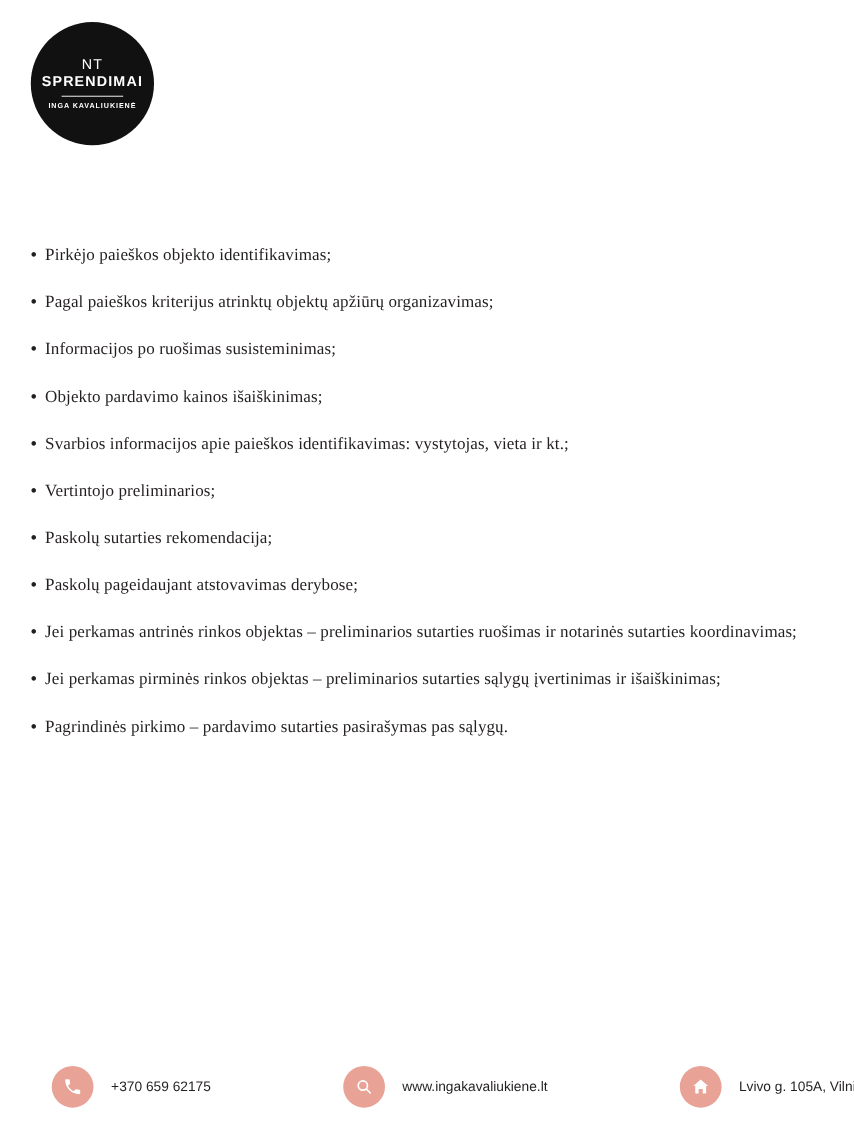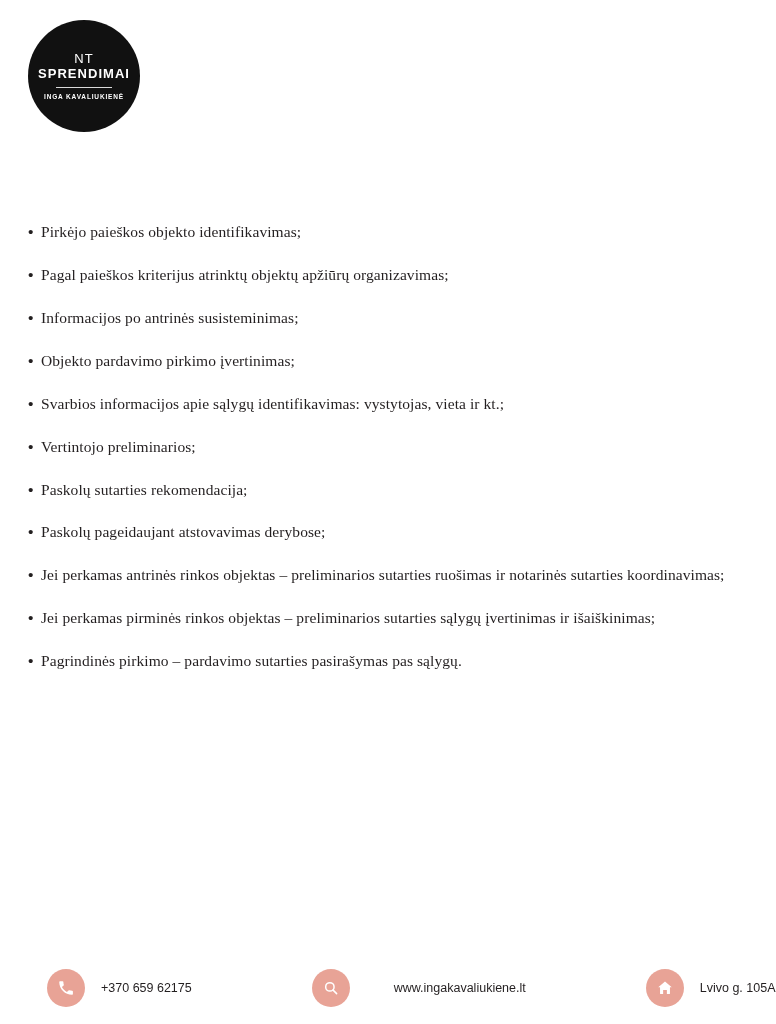--- a/index.html
+++ b/index.html
@@ -104,21 +104,21 @@
     width: 776px;
     height: 72px;
     display: flex;
     align-items: center;
   }
   .footer-item {
     display: flex;
     align-items: center;
   }
   .footer-item.phone { margin-left: 47px; }
-  .footer-item.web   { margin-left: 120px; gap: 28px; }
+  .footer-item.web   { margin-left: 120px; }
   .footer-item.addr  { margin-left: 120px; }
 
   .f-icon {
     width: 38px;
     height: 38px;
     border-radius: 50%;
     background: #e8a396;
     display: flex;
     align-items: center;
     justify-content: center;
@@ -153,31 +153,31 @@
       <span class="bullet-text">Pirkėjo paieškos objekto identifikavimas;</span>
     </div>
 
     <div class="bullet-item">
       <span class="bullet-dot">•</span>
       <span class="bullet-text">Pagal paieškos kriterijus atrinktų objektų apžiūrų organizavimas;</span>
     </div>
 
     <div class="bullet-item">
       <span class="bullet-dot">•</span>
-      <span class="bullet-text">Informacijos po antrinės susisteminimas;</span>
-    </div>
-
-    <div class="bullet-item">
-      <span class="bullet-dot">•</span>
-      <span class="bullet-text">Objekto pardavimo pirkimo įvertinimas;</span>
-    </div>
-
-    <div class="bullet-item">
-      <span class="bullet-dot">•</span>
-      <span class="bullet-text">Svarbios informacijos apie sąlygų identifikavimas: vystytojas, vieta ir kt.;</span>
+      <span class="bullet-text">Informacijos po ruošimas susisteminimas;</span>
+    </div>
+
+    <div class="bullet-item">
+      <span class="bullet-dot">•</span>
+      <span class="bullet-text">Objekto pardavimo kainos išaiškinimas;</span>
+    </div>
+
+    <div class="bullet-item">
+      <span class="bullet-dot">•</span>
+      <span class="bullet-text">Svarbios informacijos apie paieškos identifikavimas: vystytojas, vieta ir kt.;</span>
     </div>
 
     <div class="bullet-item">
       <span class="bullet-dot">•</span>
       <span class="bullet-text">Vertintojo preliminarios;</span>
     </div>
 
     <div class="bullet-item">
       <span class="bullet-dot">•</span>
       <span class="bullet-text">Paskolų sutarties rekomendacija;</span>

